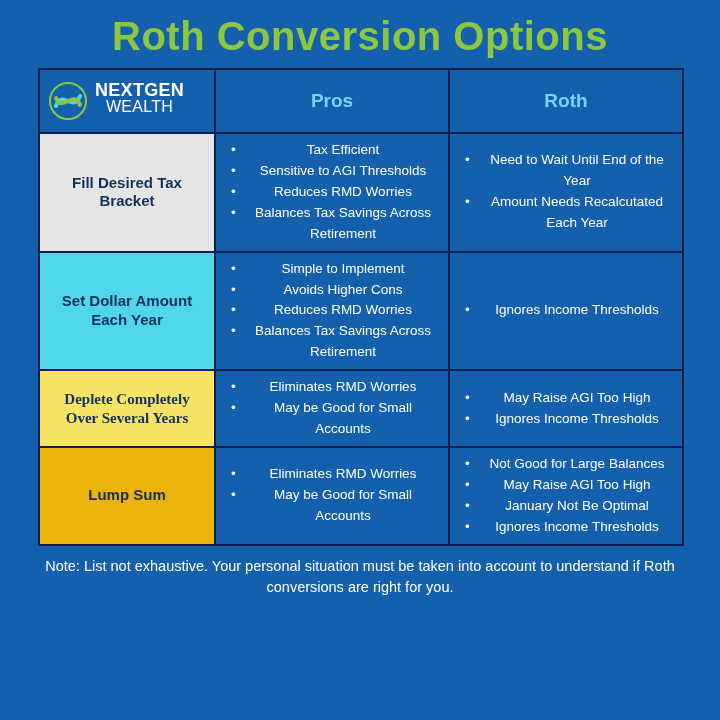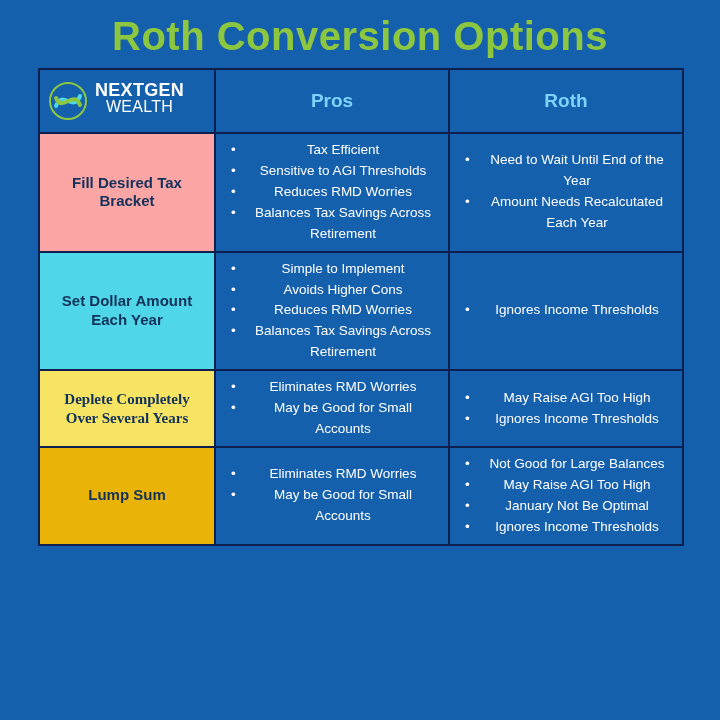--- a/index.html
+++ b/index.html
@@ -151,21 +151,21 @@
             </span>
           </div>
         </th>
         <th class="hdr-cell">Pros</th>
         <th class="hdr-cell">Roth</th>
       </tr>
     </thead>
     <tbody>
 
       <tr>
-        <td class="row-label" style="background:#fca5a5;">Fill Desired Tax Bracket</td>
+        <td class="row-label" style="background:#e5e5e5;">Fill Desired Tax Bracket</td>
         <td class="cell-body">
           <ul class="bul">
             <li><span class="bdot">•</span><span>Tax Efficient</span></li>
             <li><span class="bdot">•</span><span>Sensitive to AGI Thresholds</span></li>
             <li><span class="bdot">•</span><span>Reduces RMD Worries</span></li>
             <li><span class="bdot">•</span><span>Balances Tax Savings Across Retirement</span></li>
           </ul>
         </td>
         <td class="cell-body">
           <ul class="bul">
@@ -222,14 +222,15 @@
             <li><span class="bdot">•</span><span>May Raise AGI Too High</span></li>
             <li><span class="bdot">•</span><span>January Not Be Optimal</span></li>
             <li><span class="bdot">•</span><span>Ignores Income Thresholds</span></li>
           </ul>
         </td>
       </tr>
 
     </tbody>
   </table>
 
+  <div class="note">Note: List not exhaustive. Your personal situation must be taken into account to understand if Roth conversions are right for you.</div>
 
 </div>
 
 </body></html>

